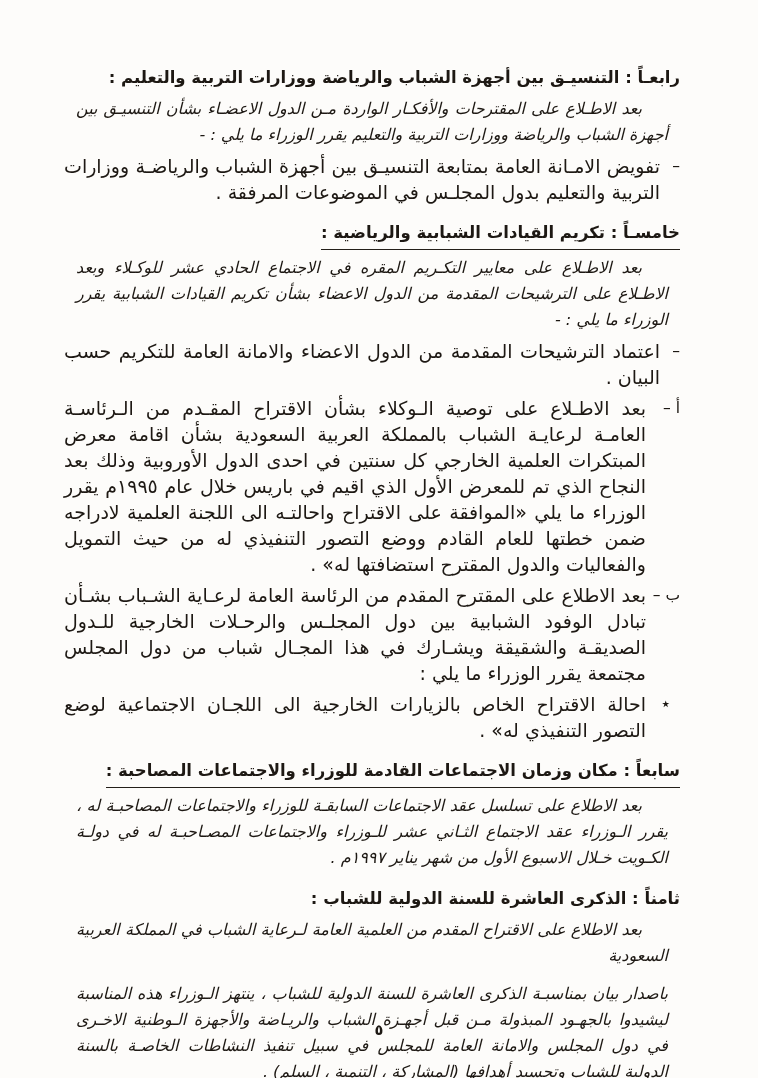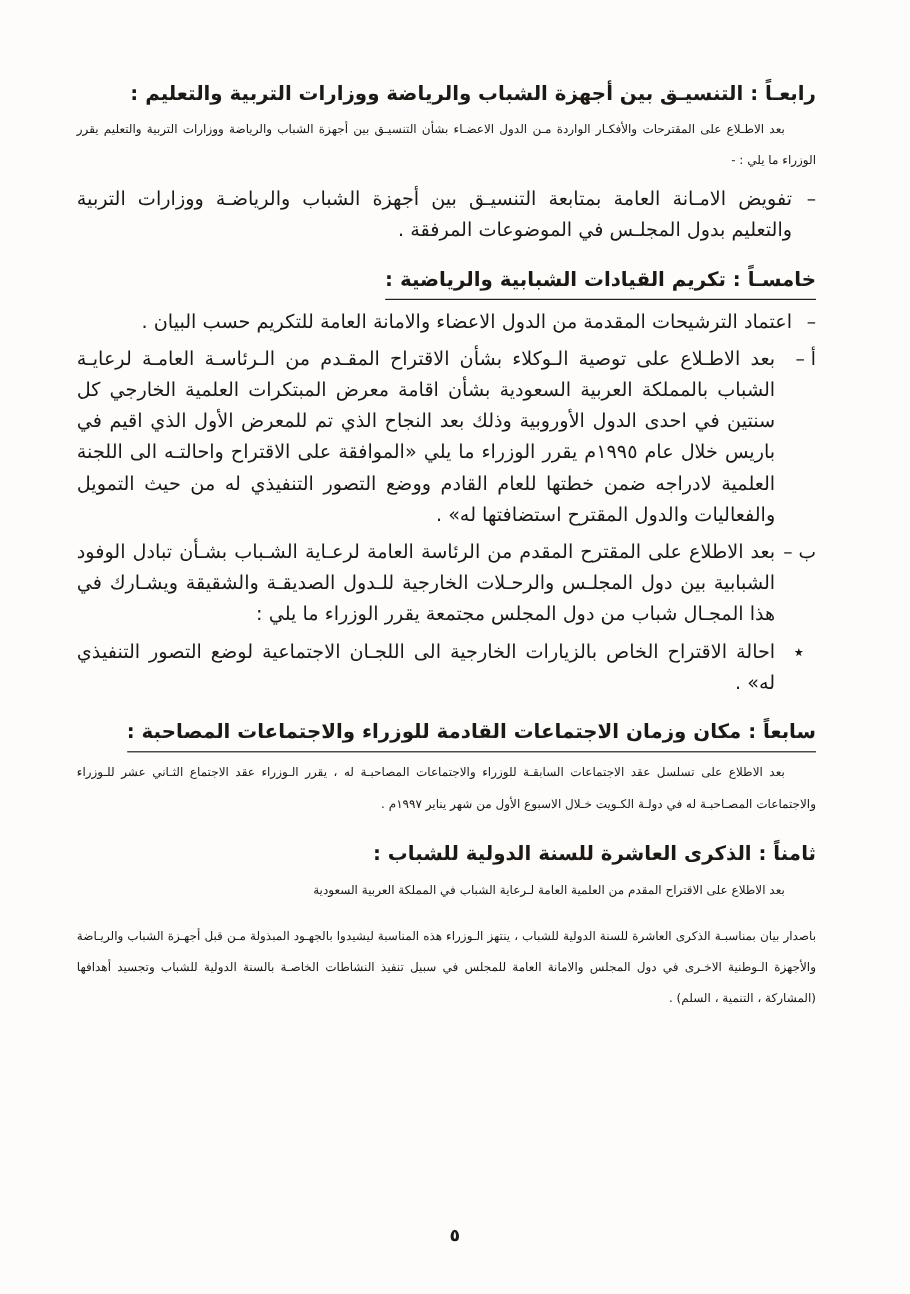--- a/index.html
+++ b/index.html
@@ -9,26 +9,26 @@
     direction:rtl;
     font-family:"DejaVu Sans",sans-serif;
     padding:64px 78px 0 64px;
     position:relative;overflow:hidden;
   }
   section{margin:0;}
   .h{font-size:16.5px;font-weight:bold;line-height:27px;margin:14px 0 5px;}
   section:first-of-type .h{margin-top:0;}
   .h .txt{display:inline-block;}
   .h.u .txt{border-bottom:1.6px solid #241f19;padding-bottom:3px;}
-  .para{font-size:10px;line-height:26px;text-align:justify;margin:5px 0;}
+  .para{font-size:16px;line-height:26px;text-align:justify;margin:5px 12px;font-style:italic;}
   .para.indent{text-indent:26px;}
   .para.gap{margin-top:12px;}
   .item{display:flex;margin:5px 0;}
   .item .marker{flex:0 0 auto;font-size:15.5px;line-height:26px;white-space:nowrap;}
-  .item .txt{flex:1 1 auto;font-size:16px;line-height:26px;text-align:justify;margin:0;}
+  .item .txt{flex:1 1 auto;font-size:19px;line-height:26px;text-align:justify;margin:0;}
   .dash .marker{width:20px;}
   .lettered .marker{width:34px;}
   .bullet{padding-right:10px;}
   .bullet .marker{width:24px;font-weight:bold;}
   .page-number{
     position:absolute;left:0;right:0;bottom:40px;
     text-align:center;font-size:14.5px;font-weight:bold;
   }
 </style>
 </head>
@@ -40,20 +40,21 @@
     <h3 class="h"><span class="txt">رابعـاً : التنسيـق بين أجهزة الشباب والرياضة ووزارات التربية والتعليم :</span></h3>
     <p class="para indent">بعد الاطـلاع على المقترحات والأفكـار الواردة مـن الدول الاعضـاء بشأن التنسيـق بين أجهزة الشباب والرياضة ووزارات التربية والتعليم يقرر الوزراء ما يلي : -</p>
     <div class="item dash">
       <span class="marker">–</span>
       <p class="txt">تفويض الامـانة العامة بمتابعة التنسيـق بين أجهزة الشباب والرياضـة ووزارات التربية والتعليم بدول المجلـس في الموضوعات المرفقة .</p>
     </div>
   </section>
 
   <section>
     <h3 class="h u"><span class="txt">خامسـاً : تكريم القيادات الشبابية والرياضية :</span></h3>
+    <p class="para indent">بعد الاطـلاع على معايير التكـريم المقره في الاجتماع الحادي عشر للوكـلاء وبعد الاطـلاع على الترشيحات المقدمة من الدول الاعضاء بشأن تكريم القيادات الشبابية يقرر الوزراء ما يلي : -</p>
     <div class="item dash">
       <span class="marker">–</span>
       <p class="txt">اعتماد الترشيحات المقدمة من الدول الاعضاء والامانة العامة للتكريم حسب البيان .</p>
     </div>
   </section>
 
   <section>
     <div class="item lettered">
       <span class="marker">أ –</span>
       <p class="txt">بعد الاطـلاع على توصية الـوكلاء بشأن الاقتراح المقـدم من الـرئاسـة العامـة لرعايـة الشباب بالمملكة العربية السعودية بشأن اقامة معرض المبتكرات العلمية الخارجي كل سنتين في احدى الدول الأوروبية وذلك بعد النجاح الذي تم للمعرض الأول الذي اقيم في باريس خلال عام ١٩٩٥م يقرر الوزراء ما يلي «الموافقة على الاقتراح واحالتـه الى اللجنة العلمية لادراجه ضمن خطتها للعام القادم ووضع التصور التنفيذي له من حيث التمويل والفعاليات والدول المقترح استضافتها له» .</p>

